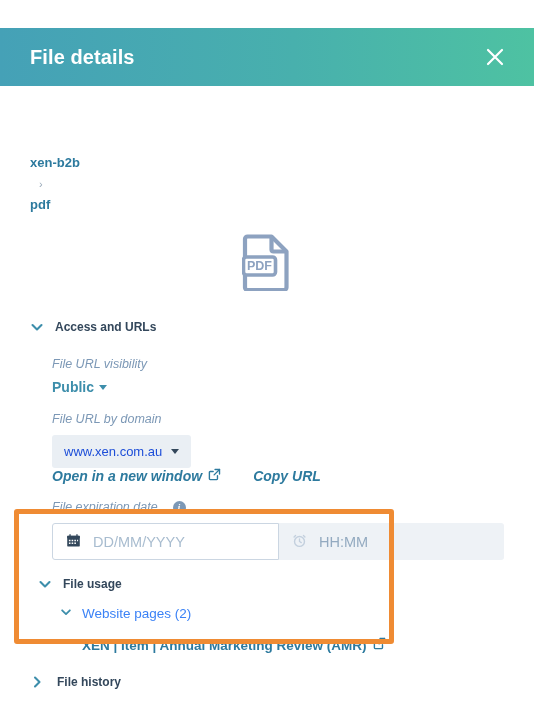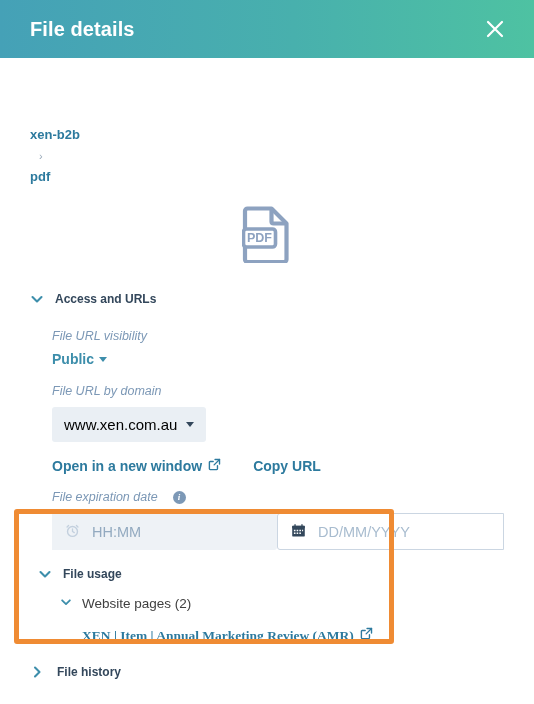--- a/index.html
+++ b/index.html
@@ -14,20 +14,21 @@
   }
 
   
   .panel-header {
     height: 58px;
     background: linear-gradient(90deg, #45a1b7 0%, #48b0ad 55%, #4ec2a2 100%);
     display: flex;
     align-items: center;
     justify-content: space-between;
     padding: 0 24px 0 30px;
+    margin-top: 28px;
   }
   .panel-title {
     color: #ffffff;
     font-size: 20px;
     font-weight: bold;
     letter-spacing: 0.1px;
   }
   .close-btn {
     width: 30px;
     height: 30px;
@@ -128,30 +129,31 @@
   .caret.dark { border-top-color: #33475b; }
 
   .domain-select {
     display: inline-flex;
     align-items: center;
     gap: 9px;
     background: #eaeff4;
     border-radius: 3px;
     padding: 9px 12px;
     margin-top: 7px;
-    color: #000000;
-    font-size: 15px;
+    color: #1d4ed8;
+    font-size: 13px;
     cursor: pointer;
   }
 
   .link-row {
     display: flex;
     align-items: center;
     gap: 32px;
-    margin-top: 16px;
+    margin-top: 0;
+    font-style: italic;
   }
   .action-link {
     display: inline-flex;
     align-items: center;
     gap: 6px;
     color: #2d7a9e;
     font-size: 14px;
     font-weight: bold;
     text-decoration: none;
     cursor: pointer;
@@ -217,39 +219,38 @@
 
   .subsection-head {
     display: flex;
     align-items: center;
     gap: 10px;
     padding-left: 22px;
     margin-top: 6px;
     cursor: pointer;
   }
   .subsection-title {
-    color: #404040;
+    color: #3b82f6;
     font-size: 13.5px;
   }
 
   .usage-links {
     padding-left: 44px;
     margin-top: 10px;
   }
   .usage-link {
     display: flex;
     align-items: center;
     gap: 6px;
     color: #2d7a9e;
     font-size: 13.5px;
     font-weight: bold;
     text-decoration: none;
     line-height: 27px;
     cursor: pointer;
-    font-family: Liberation Serif, serif;
   }
 
   .collapsed-sections { padding-top: 6px; }
   .collapsed-sections .section-head { padding: 10px 0; gap: 13px; }
 </style>
 </head>
 <body>
 
 <div class="panel-header">
   <div class="panel-title">File details</div>
@@ -319,48 +320,48 @@
         </a>
         <a class="action-link">Copy URL</a>
       </div>
 
       <div class="field-label with-icon">
         <span>File expiration date</span>
         <span class="info-dot">i</span>
       </div>
 
       <div class="datetime-row">
-        <div class="dt-field dt-time">
-          <span>
-            <svg width="15" height="15" viewBox="0 0 16 16">
-              <circle cx="8" cy="9" r="5.3" fill="none" stroke="#c3d0de" stroke-width="1.5"></circle>
-              <path d="M8 6.3 V9 L9.9 10.3" fill="none" stroke="#c3d0de" stroke-width="1.4" stroke-linecap="round"></path>
-              <path d="M3.8 2.6 L2.2 4.2 M12.2 2.6 L13.8 4.2" fill="none" stroke="#c3d0de" stroke-width="1.4" stroke-linecap="round"></path>
-            </svg>
-          </span>
-          <span class="dt-placeholder muted">HH:MM</span>
-        </div>
         <div class="dt-field dt-date">
           <span>
             <svg width="15" height="15" viewBox="0 0 16 16">
               <rect x="1.3" y="3" width="13.4" height="11.5" rx="1.3" fill="#33475b"></rect>
               <rect x="1.3" y="3" width="13.4" height="2.6" fill="#33475b"></rect>
               <rect x="3.1" y="7.2" width="1.7" height="1.6" fill="#ffffff"></rect>
               <rect x="6" y="7.2" width="1.7" height="1.6" fill="#ffffff"></rect>
               <rect x="8.9" y="7.2" width="1.7" height="1.6" fill="#ffffff"></rect>
               <rect x="11.8" y="7.2" width="1.1" height="1.6" fill="#ffffff"></rect>
               <rect x="3.1" y="10.1" width="1.7" height="1.6" fill="#ffffff"></rect>
               <rect x="6" y="10.1" width="1.7" height="1.6" fill="#ffffff"></rect>
               <rect x="8.9" y="10.1" width="1.7" height="1.6" fill="#ffffff"></rect>
               <rect x="3.6" y="1.1" width="1.4" height="2.6" rx="0.7" fill="#33475b"></rect>
               <rect x="11" y="1.1" width="1.4" height="2.6" rx="0.7" fill="#33475b"></rect>
             </svg>
           </span>
           <span class="dt-placeholder">DD/MM/YYYY</span>
         </div>
+        <div class="dt-field dt-time">
+          <span>
+            <svg width="15" height="15" viewBox="0 0 16 16">
+              <circle cx="8" cy="9" r="5.3" fill="none" stroke="#c3d0de" stroke-width="1.5"></circle>
+              <path d="M8 6.3 V9 L9.9 10.3" fill="none" stroke="#c3d0de" stroke-width="1.4" stroke-linecap="round"></path>
+              <path d="M3.8 2.6 L2.2 4.2 M12.2 2.6 L13.8 4.2" fill="none" stroke="#c3d0de" stroke-width="1.4" stroke-linecap="round"></path>
+            </svg>
+          </span>
+          <span class="dt-placeholder muted">HH:MM</span>
+        </div>
       </div>
 
     </div>
   </div>
 
   <div class="usage-section">
     <div class="section-head">
       <span class="chev">
         <svg width="14" height="14" viewBox="0 0 14 14">
           <path d="M2.5 5 L7 9.5 L11.5 5" fill="none" stroke="#3d8eab" stroke-width="2.1" stroke-linecap="round" stroke-linejoin="round"></path>

